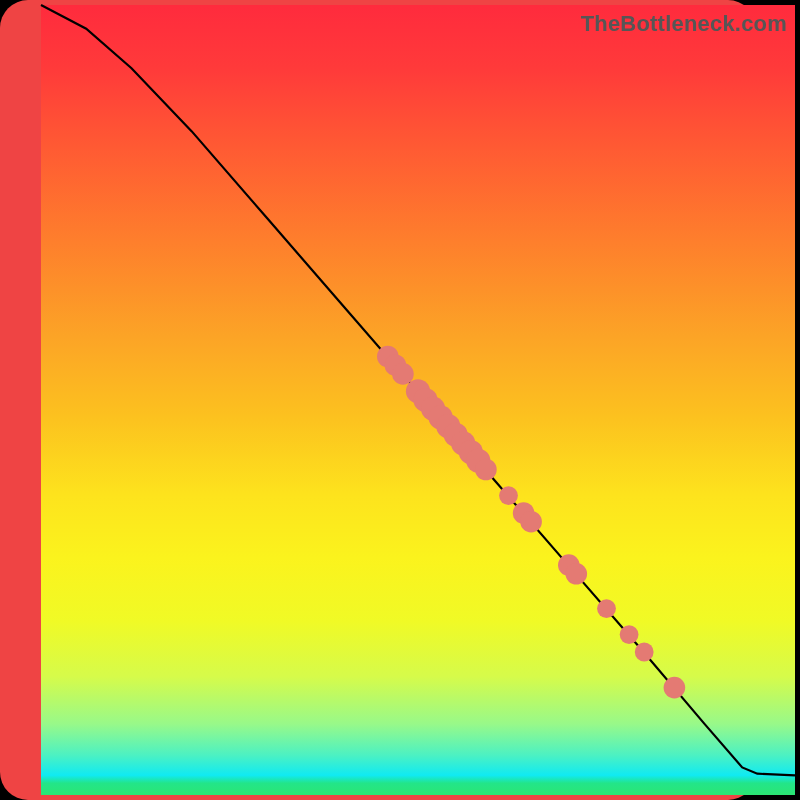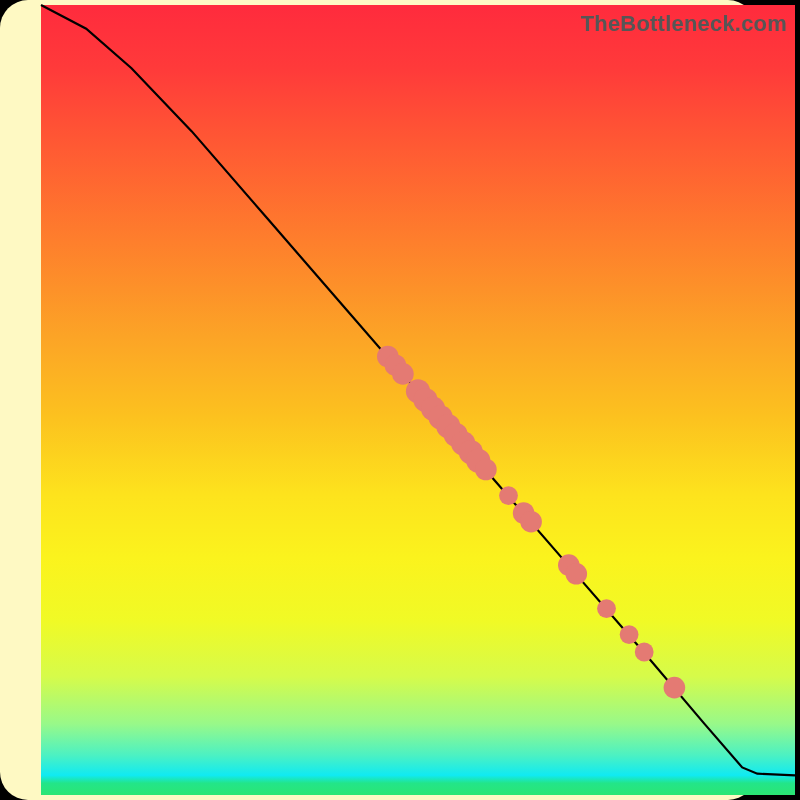--- a/index.html
+++ b/index.html
@@ -1,21 +1,21 @@
 <!DOCTYPE html>
 <html><head>
 <meta charset="utf-8">
 <style>
   * { margin: 0; padding: 0; box-sizing: border-box; }
   html, body { width: 800px; height: 800px; background: #000; overflow: hidden; }
   .frame {
     position: absolute;
     left: 0; top: 0;
     width: 756px; height: 800px;
-    background: #fef9c3;
+    background: #ef4444;
     border-radius: 28px;
   }
   .plot {
     position: absolute;
     left: 41px; top: 5px;
     width: 754px; height: 790px;
     background: linear-gradient(to bottom,
       #ff2b3d 0%,
       #ff3a3a 8%,
       #ff5a33 18%,

